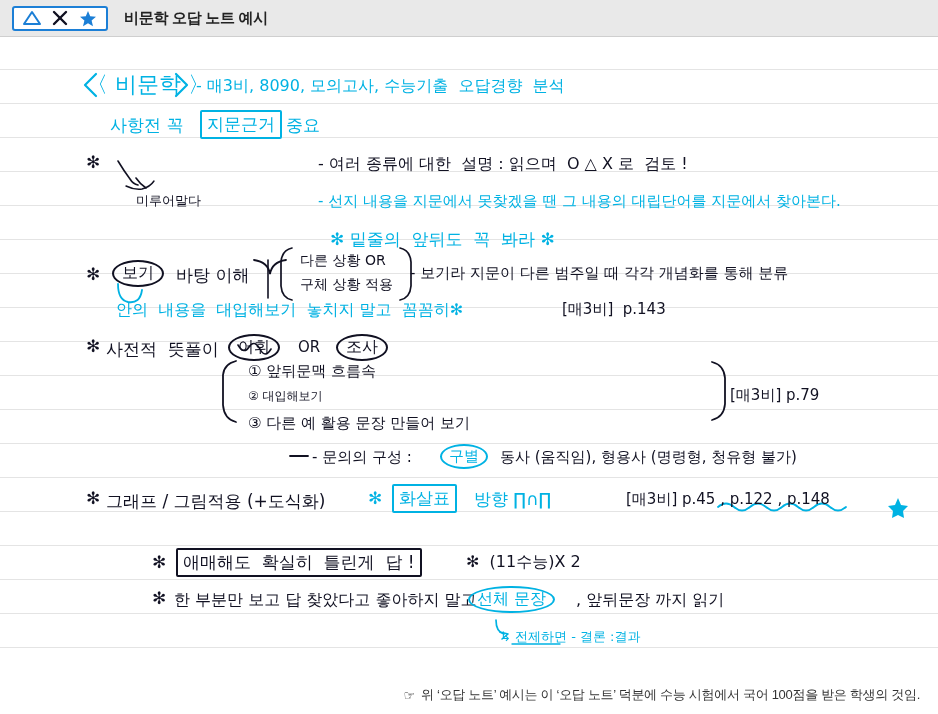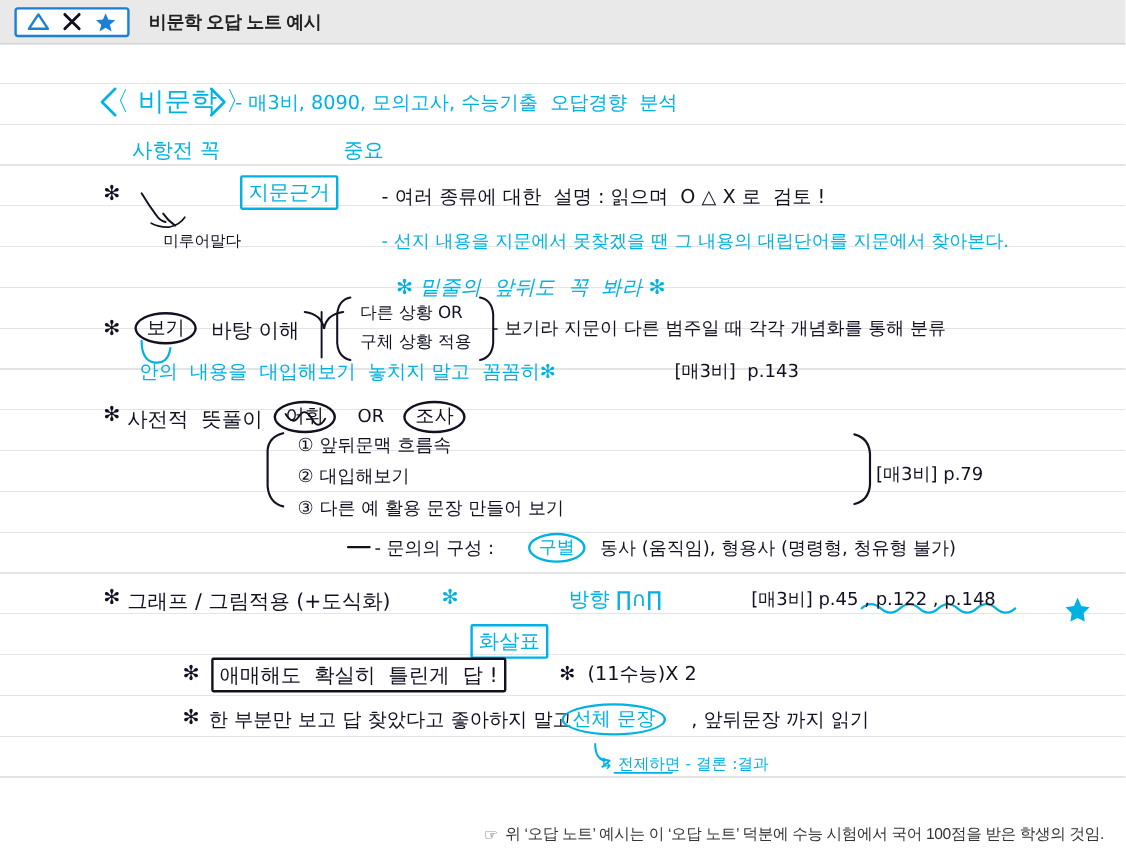--- a/index.html
+++ b/index.html
@@ -92,21 +92,20 @@
     border: 2px solid #111122;
     border-radius: 2px;
     padding: 1px 5px;
     box-sizing: border-box;
   }
   .bx-cyan {
     border: 2px solid #00b2e3;
     border-radius: 2px;
     padding: 1px 5px;
     box-sizing: border-box;
-    margin-top: 36px;
   }
   .oval-cyan {
     border: 2px solid #00b2e3;
     border-radius: 50%;
     padding: 1px 7px;
     box-sizing: border-box;
   }
   .oval-ink {
     border: 2px solid #111122;
     border-radius: 50%;
@@ -211,39 +210,39 @@
     <div class="hw cyan" style="left:196px; top:40px; font-size:16px;">- 매3비, 8090, 모의고사, 수능기출  오답경향  분석</div>
 
     <div class="hw cyan" style="left:110px; top:78px; font-size:17px;">사항전 꼭</div>
     <div class="hw cyan bx-cyan" style="left:200px; top:74px; font-size:17px;">지문근거</div>
     <div class="hw cyan" style="left:286px; top:78px; font-size:17px;">중요</div>
 
     <div class="hw ink" style="left:86px; top:116px; font-size:17px;">✻</div>
     <div class="hw ink" style="left:318px; top:118px; font-size:16px;">- 여러 종류에 대한  설명 : 읽으며  O △ X 로  검토 !</div>
     <div class="hw ink" style="left:136px; top:156px; font-size:13px;">미루어말다</div>
     <div class="hw cyan" style="left:318px; top:156px; font-size:15px;">- 선지 내용을 지문에서 못찾겠을 땐 그 내용의 대립단어를 지문에서 찾아본다.</div>
-    <div class="hw cyan" style="left:330px; top:192px; font-size:17px;font-style:italic;">✻ 밑줄의  앞뒤도  꼭  봐라 ✻</div>
+    <div class="hw cyan" style="left:330px; top:192px; font-size:17px;">✻ 밑줄의  앞뒤도  꼭  봐라 ✻</div>
 
     <div class="hw ink" style="left:86px; top:228px; font-size:17px;">✻</div>
     <div class="hw ink oval-ink" style="left:112px; top:224px; font-size:16px;">보기</div>
     <div class="hw ink" style="left:176px; top:228px; font-size:17px;">바탕 이해</div>
     <div class="hw ink" style="left:300px; top:216px; font-size:14px;">다른 상황 OR</div>
     <div class="hw ink" style="left:300px; top:240px; font-size:14px;">구체 상황 적용</div>
     <div class="hw ink" style="left:410px; top:228px; font-size:15px;">- 보기라 지문이 다른 범주일 때 각각 개념화를 통해 분류</div>
     <div class="hw cyan" style="left:116px; top:264px; font-size:16px;">안의  내용을  대입해보기  놓치지 말고  꼼꼼히✻</div>
     <div class="hw ink" style="left:562px; top:264px; font-size:15px;">[매3비]  p.143</div>
 
     <div class="hw ink" style="left:86px; top:300px; font-size:17px;">✻</div>
     <div class="hw ink" style="left:106px; top:302px; font-size:17px;">사전적  뜻풀이</div>
     <div class="hw ink oval-ink" style="left:228px; top:298px; font-size:16px;">어휘</div>
     <div class="hw ink" style="left:298px; top:302px; font-size:15px;">OR</div>
     <div class="hw ink oval-ink" style="left:336px; top:298px; font-size:16px;">조사</div>
 
     <div class="hw ink" style="left:248px; top:326px; font-size:15px;">① 앞뒤문맥 흐름속</div>
-    <div class="hw ink" style="left:248px; top:352px; font-size:15px;">② 대입해보기</div>
+    <div class="hw ink" style="left:248px; top:352px; font-size:12px;">② 대입해보기</div>
     <div class="hw ink" style="left:248px; top:378px; font-size:15px;">③ 다른 예 활용 문장 만들어 보기</div>
     <div class="hw ink" style="left:730px; top:350px; font-size:15px;">[매3비] p.79</div>
 
     <div class="hw ink" style="left:312px; top:412px; font-size:15px;">- 문의의 구성 :</div>
     <div class="hw cyan oval-cyan" style="left:440px; top:408px; font-size:15px;">구별</div>
     <div class="hw ink" style="left:500px; top:412px; font-size:15px;">동사 (움직임), 형용사 (명령형, 청유형 불가)</div>
 
     <div class="hw ink" style="left:86px; top:452px; font-size:17px;">✻</div>
     <div class="hw ink" style="left:106px; top:454px; font-size:17px;">그래프 / 그림적용 (+도식화)</div>
     <div class="hw cyan" style="left:368px; top:452px; font-size:17px;">✻</div>

